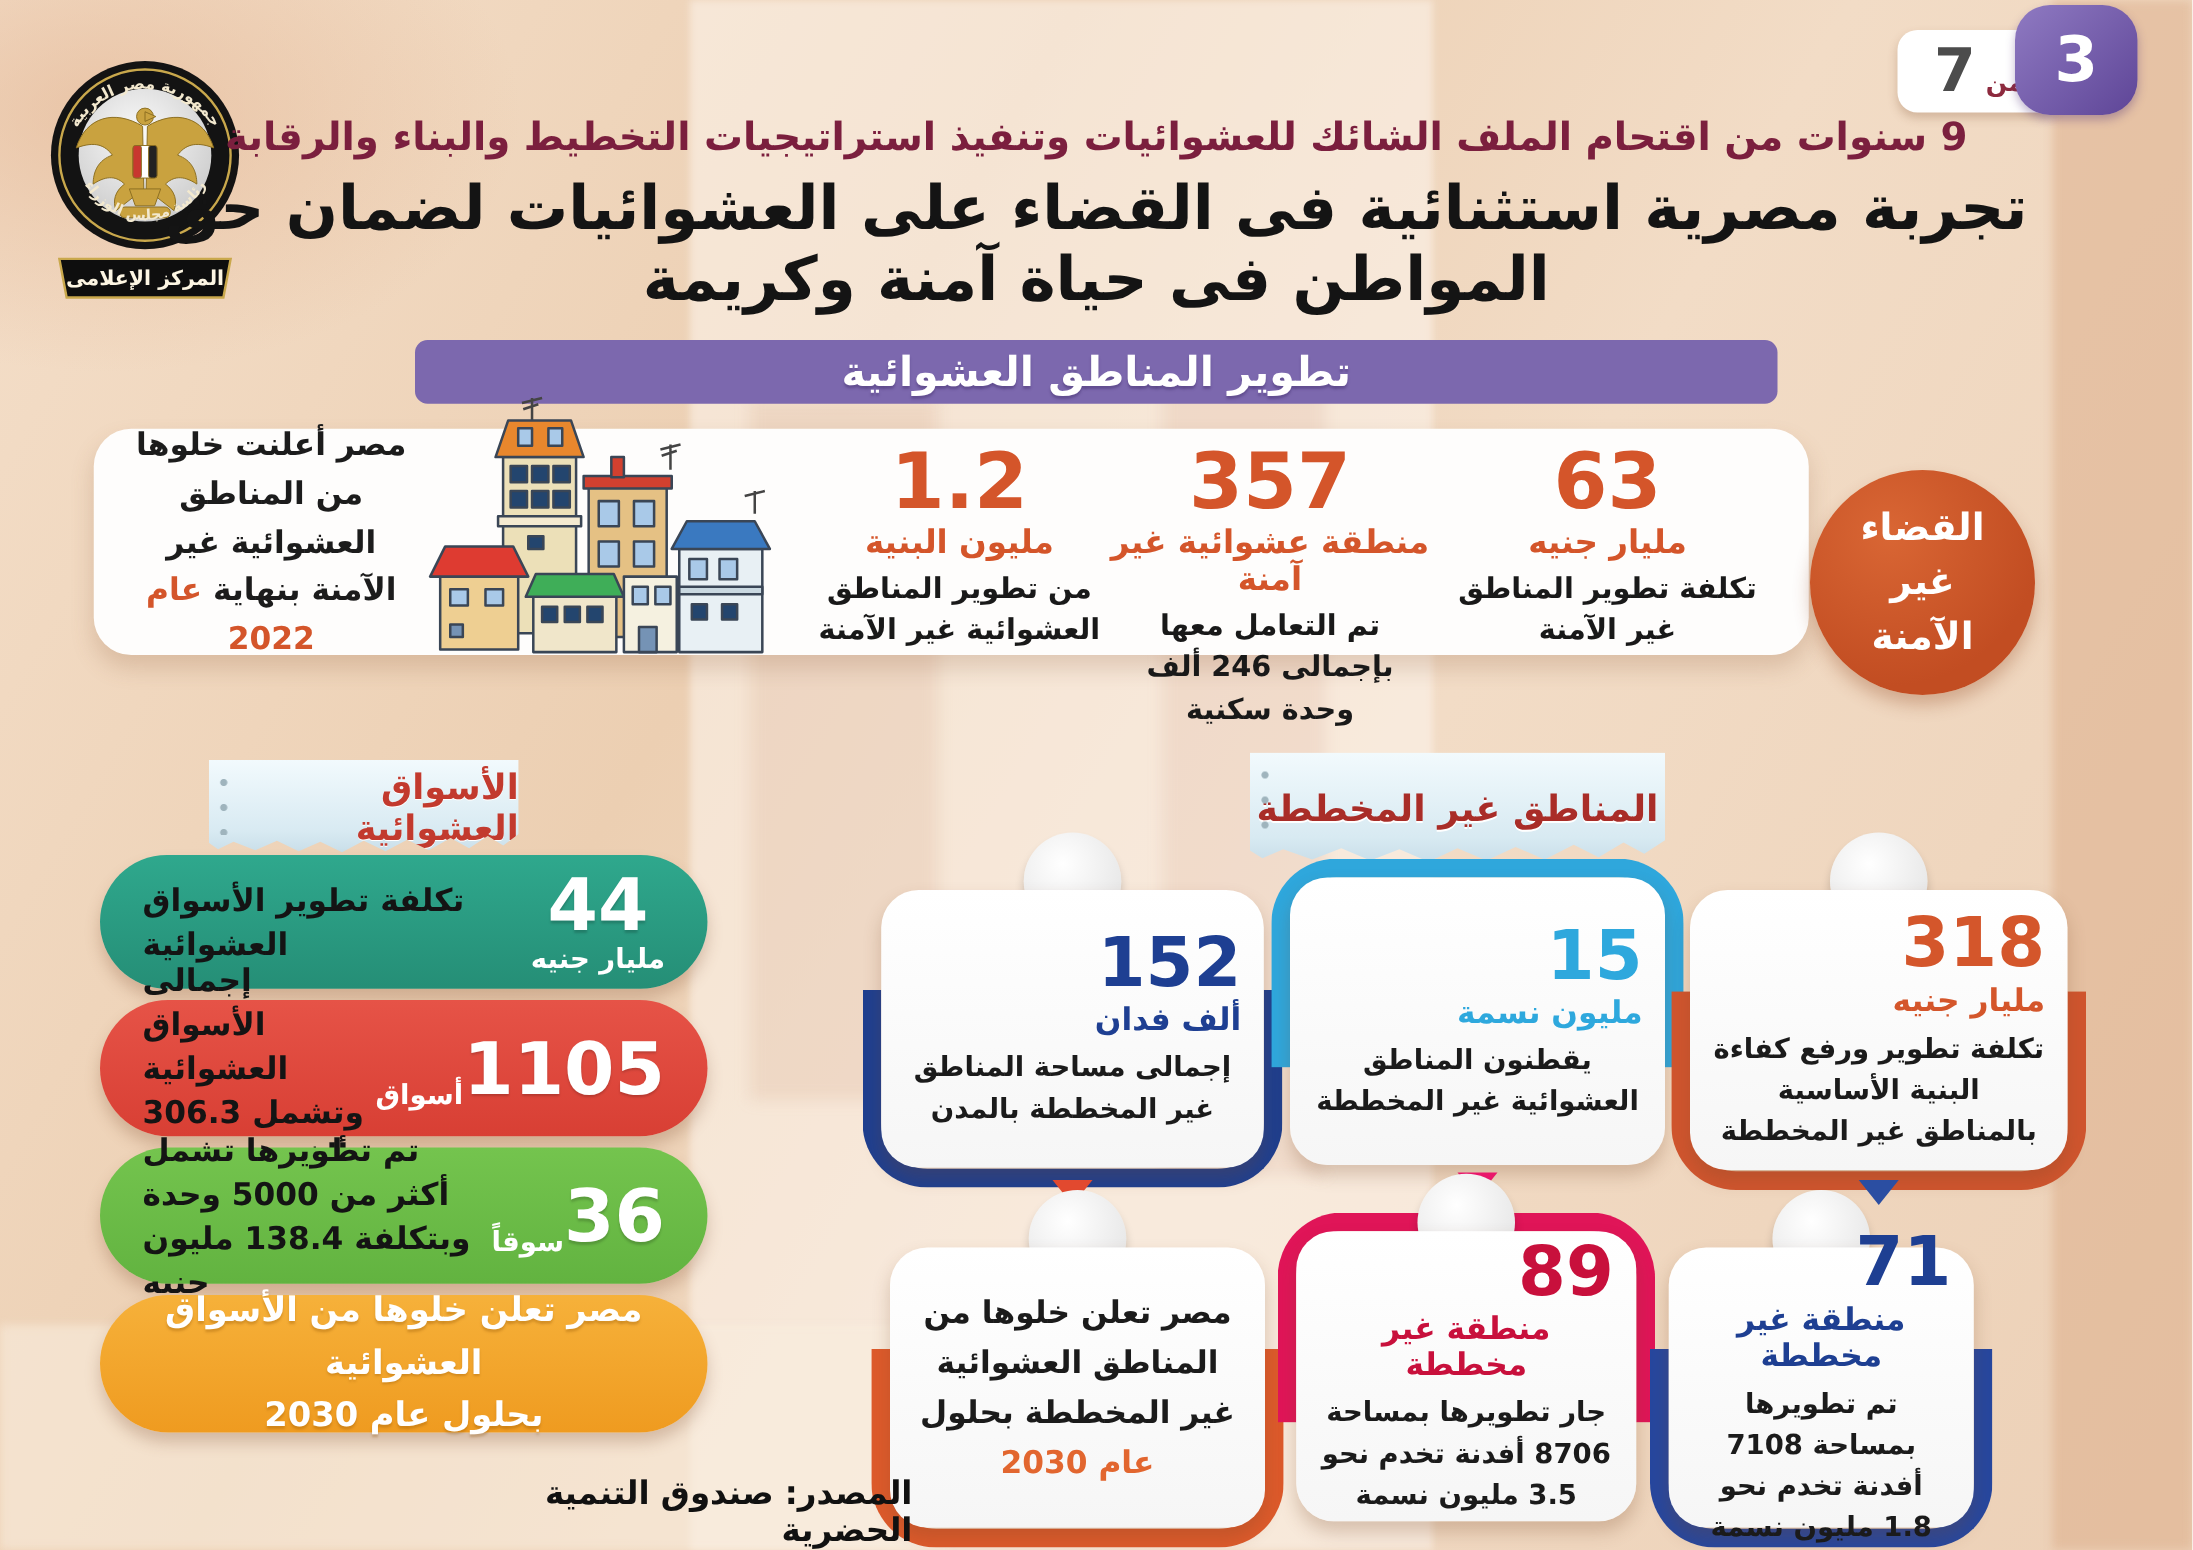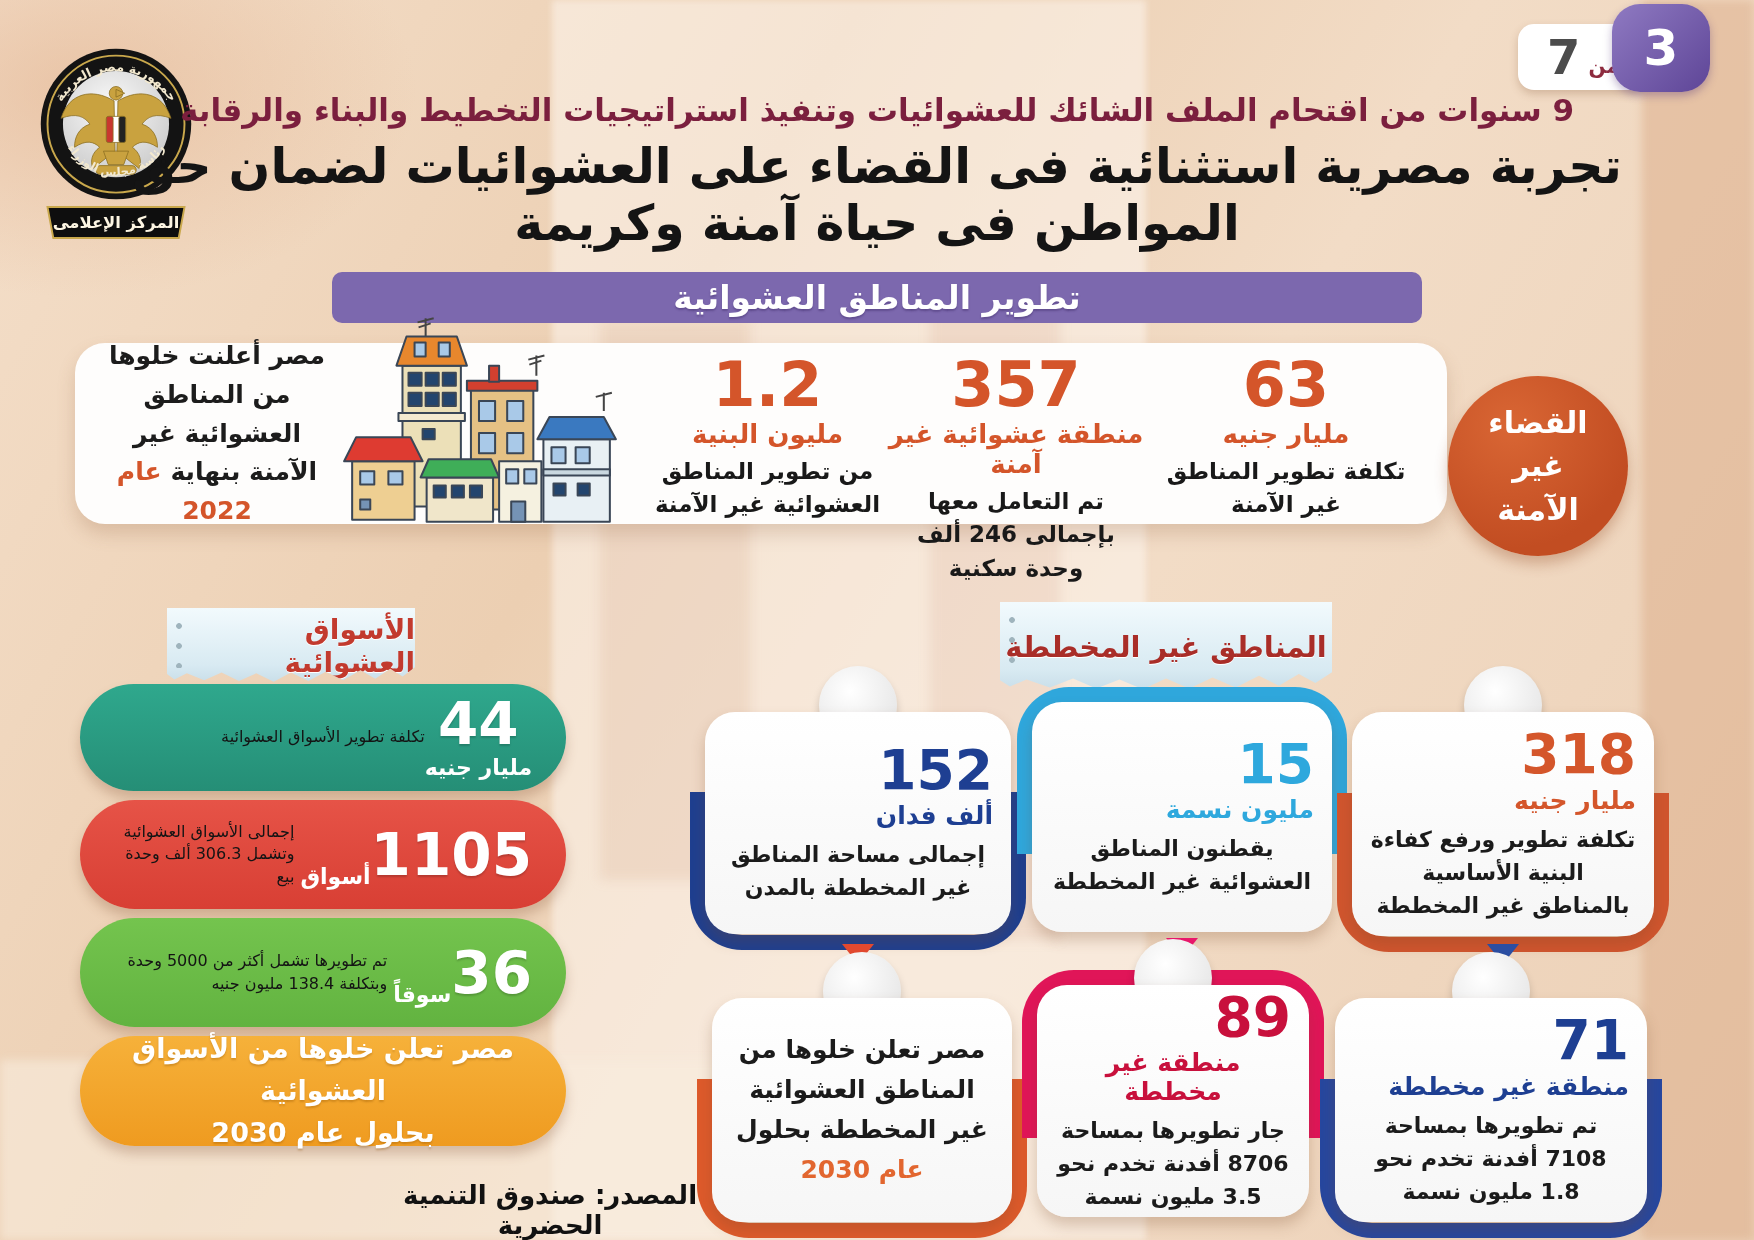--- a/index.html
+++ b/index.html
@@ -60,21 +60,21 @@
     background-image:radial-gradient(circle,#9fb4bd 2.5px,transparent 3.2px);background-size:14px 20px;background-repeat:repeat-y;}
   .paper .ptxt{font-weight:900;text-shadow:0 1px 0 #fff;}
   .paper-markets{left:167px;top:608px;width:248px;height:76px;}
   .paper-markets .ptxt{color:#c23a2e;font-size:28px;}
   .paper-unplanned{left:1000px;top:602px;width:332px;height:90px;}
   .paper-unplanned .ptxt{color:#a92d28;font-size:29px;}
 
   
   .pill{position:absolute;left:80px;width:486px;border-radius:56px;display:flex;align-items:center;
     padding:0 34px;box-sizing:border-box;box-shadow:0 8px 12px rgba(130,80,50,.28);}
-  .pill .desc{flex:1;text-align:right;color:#141414;font-size:16px;font-weight:400;line-height:1.4;}
+  .pill .desc{flex:1;text-align:left;color:#141414;font-size:25px;font-weight:700;line-height:1.4;}
   .pill .numcol{text-align:center;color:#fff;}
   .pill .numcol .v{font-size:58px;font-weight:900;line-height:1;text-shadow:0 2px 2px rgba(0,0,0,.18);}
   .pill .numcol .u{font-size:22px;font-weight:900;margin-top:2px;}
   .pill .uside{color:#fff;font-size:22px;font-weight:900;align-self:flex-end;margin-bottom:20px;margin-left:6px;}
   .pill-teal{top:684px;height:107px;background:linear-gradient(180deg,#2fa88d,#258e76);}
   .pill-red{top:800px;height:109px;background:linear-gradient(180deg,#e65347,#d83f34);}
   .pill-green{top:918px;height:109px;background:linear-gradient(180deg,#74c44e,#62b340);}
   .pill-orange{top:1036px;height:110px;background:linear-gradient(180deg,#f6b13a,#ef9b20);
     justify-content:center;text-align:center;color:#fff;font-size:27px;font-weight:900;line-height:1.55;
     text-shadow:0 2px 2px rgba(140,80,0,.3);}
@@ -92,21 +92,21 @@
     box-shadow:0 8px 14px rgba(120,70,40,.25);display:flex;flex-direction:column;align-items:flex-start;justify-content:center;
     text-align:center;padding:14px 18px;box-sizing:border-box;}
   .card .cv{font-size:55px;font-weight:900;line-height:1.05;}
   .card .cu{font-size:25px;font-weight:900;margin-top:2px;}
   .card .cd{color:#1b1b1b;font-size:22px;font-weight:800;line-height:1.5;margin-top:8px;}
   .card .note{color:#1b1b1b;font-size:25px;font-weight:900;line-height:1.6;}
   .card .note .year{color:#e2662f;}
   .arrow{position:absolute;width:0;height:0;border-left:16px solid transparent;border-right:16px solid transparent;
     border-top:20px solid #000;}
 
-  .source{position:absolute;left:370px;top:1180px;width:360px;text-align:center;color:#111;
+  .source{position:absolute;left:370px;top:1180px;width:360px;color:#111;
     font-size:26px;font-weight:900;}
 
   .logo{position:absolute;left:34px;top:36px;width:164px;height:210px;}
 </style>
 </head>
 <body>
 
 <div class="poster">
 
   <div class="bgpatch bg-centerlight"></div>
@@ -350,21 +350,21 @@
   <div class="card" style="left:1037px;top:985px;width:272px;height:232px;">
     <div class="basket basket-top" style="border-color:#e01558;"></div>
     <div class="pin"></div>
     <div class="body">
       <div class="cv" style="color:#c8103c;">89</div>
       <div class="cu" style="color:#c8103c;">منطقة غير مخططة</div>
       <div class="cd">جار تطويرها بمساحة 8706 أفدنة تخدم نحو 3.5 مليون نسمة</div>
     </div>
   </div>
 
-  <div class="card" style="left:1335px;top:998px;width:312px;height:224px;">
+  <div class="card" style="left:1335px;top:998px;width:244px;height:224px;">
     <div class="basket basket-bottom" style="border-color:#27479e;"></div>
     <div class="pin"></div>
     <div class="body">
       <div class="cv" style="color:#1e3f92;">71</div>
       <div class="cu" style="color:#1e3f92;">منطقة غير مخططة</div>
       <div class="cd">تم تطويرها بمساحة 7108 أفدنة تخدم نحو 1.8 مليون نسمة</div>
     </div>
   </div>
 
   <div class="source">المصدر: صندوق التنمية الحضرية</div>

